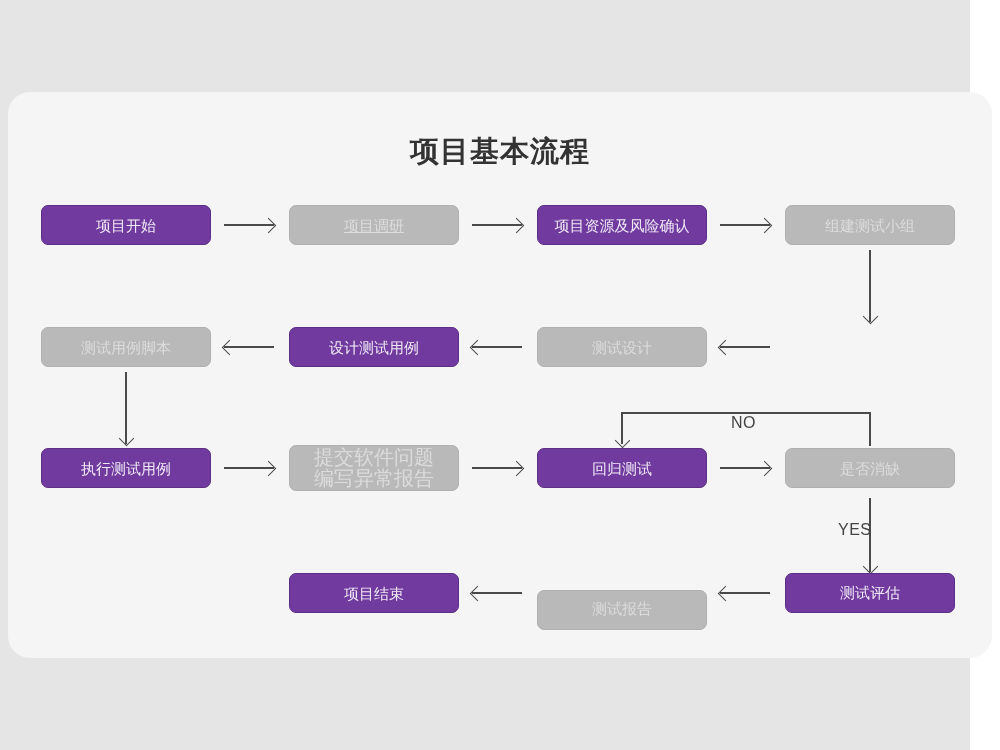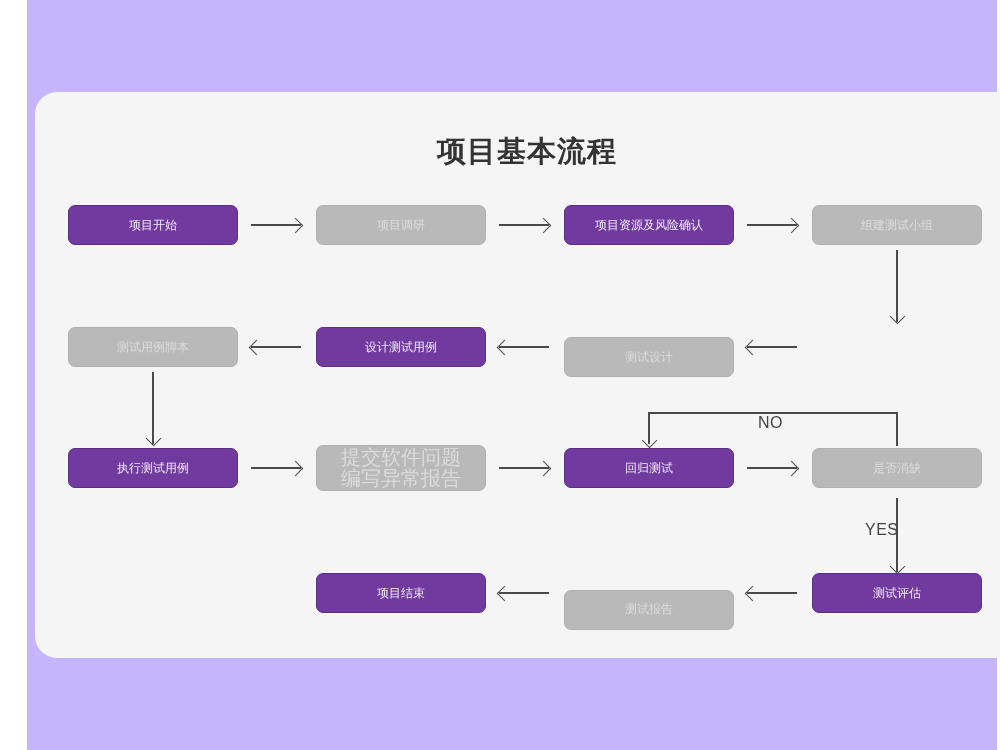--- a/index.html
+++ b/index.html
@@ -10,22 +10,21 @@
   body {
     width: 1000px;
     height: 750px;
     font-family: "Liberation Sans", "DejaVu Sans", sans-serif;
     overflow: hidden;
   }
   .page {
     position: relative;
     width: 970px;
     height: 750px;
-    background: #c4b5fd;
-    margin-left: 27px;
+    background: #e5e5e5;
   }
   .card {
     position: absolute;
     left: 8px;
     top: 92px;
     width: 984px;
     height: 566px;
     background: #f5f5f5;
     border-radius: 22px;
   }
@@ -43,21 +42,21 @@
   
   .node {
     position: absolute;
     width: 170px;
     height: 40px;
     border-radius: 7px;
     display: flex;
     align-items: center;
     justify-content: center;
     text-align: center;
-    font-size: 12px;
+    font-size: 15px;
     line-height: 19px;
     box-sizing: border-box;
     white-space: pre-line;
   }
   .node.purple {
     background: #703a9f;
     color: #f0e9f6;
     border: 1px solid #5d2e86;
   }
   .node.gray {
@@ -153,21 +152,21 @@
 <div class="page">
   <div class="card"></div>
 
   <div class="title">项目基本流程</div>
 
   <div class="node purple" style="left:41px;  top:205px;">项目开始</div>
   <div class="arrow-h right" style="left:224px; top:218px; width:50px;">
       <span class="shaft"></span>
       <span class="head"></span>
     </div>
-  <div class="node gray" style="left:289px; top:205px;">项目调研</div>
+  <div class="node gray" style="left:289px; top:205px;text-decoration:underline;">项目调研</div>
   <div class="arrow-h right" style="left:472px; top:218px; width:50px;">
       <span class="shaft"></span>
       <span class="head"></span>
     </div>
   <div class="node purple" style="left:537px; top:205px;">项目资源及风险确认</div>
   <div class="arrow-h right" style="left:720px; top:218px; width:50px;">
       <span class="shaft"></span>
       <span class="head"></span>
     </div>
   <div class="node gray" style="left:785px; top:205px;">组建测试小组</div>
@@ -180,21 +179,21 @@
   <div class="node gray" style="left:41px;  top:327px;">测试用例脚本</div>
   <div class="arrow-h left" style="left:224px; top:340px; width:50px;">
       <span class="shaft"></span>
       <span class="head"></span>
     </div>
   <div class="node purple" style="left:289px; top:327px;">设计测试用例</div>
   <div class="arrow-h left" style="left:472px; top:340px; width:50px;">
       <span class="shaft"></span>
       <span class="head"></span>
     </div>
-  <div class="node gray" style="left:537px; top:337px;">测试设计</div>
+  <div class="node gray" style="left:537px; top:327px;">测试设计</div>
   <div class="arrow-h left" style="left:720px; top:340px; width:50px;">
       <span class="shaft"></span>
       <span class="head"></span>
     </div>
 
   <div class="arrow-v" style="left:119px; top:372px; height:72px;">
       <span class="shaft"></span>
       <span class="head"></span>
     </div>
 

